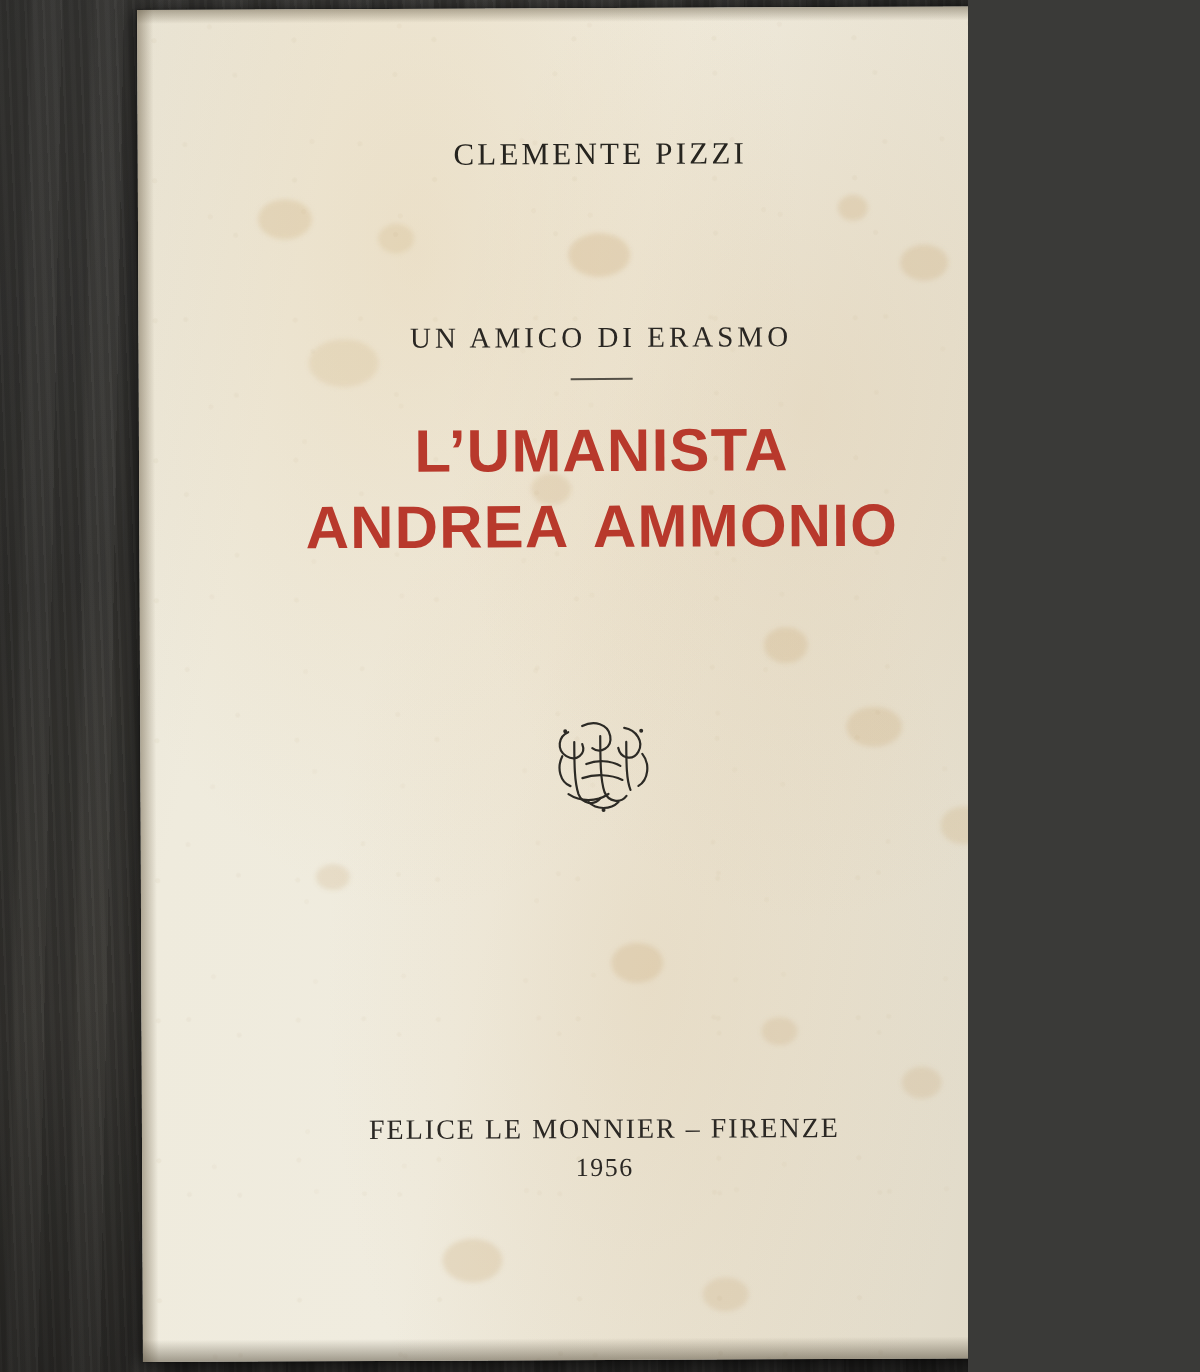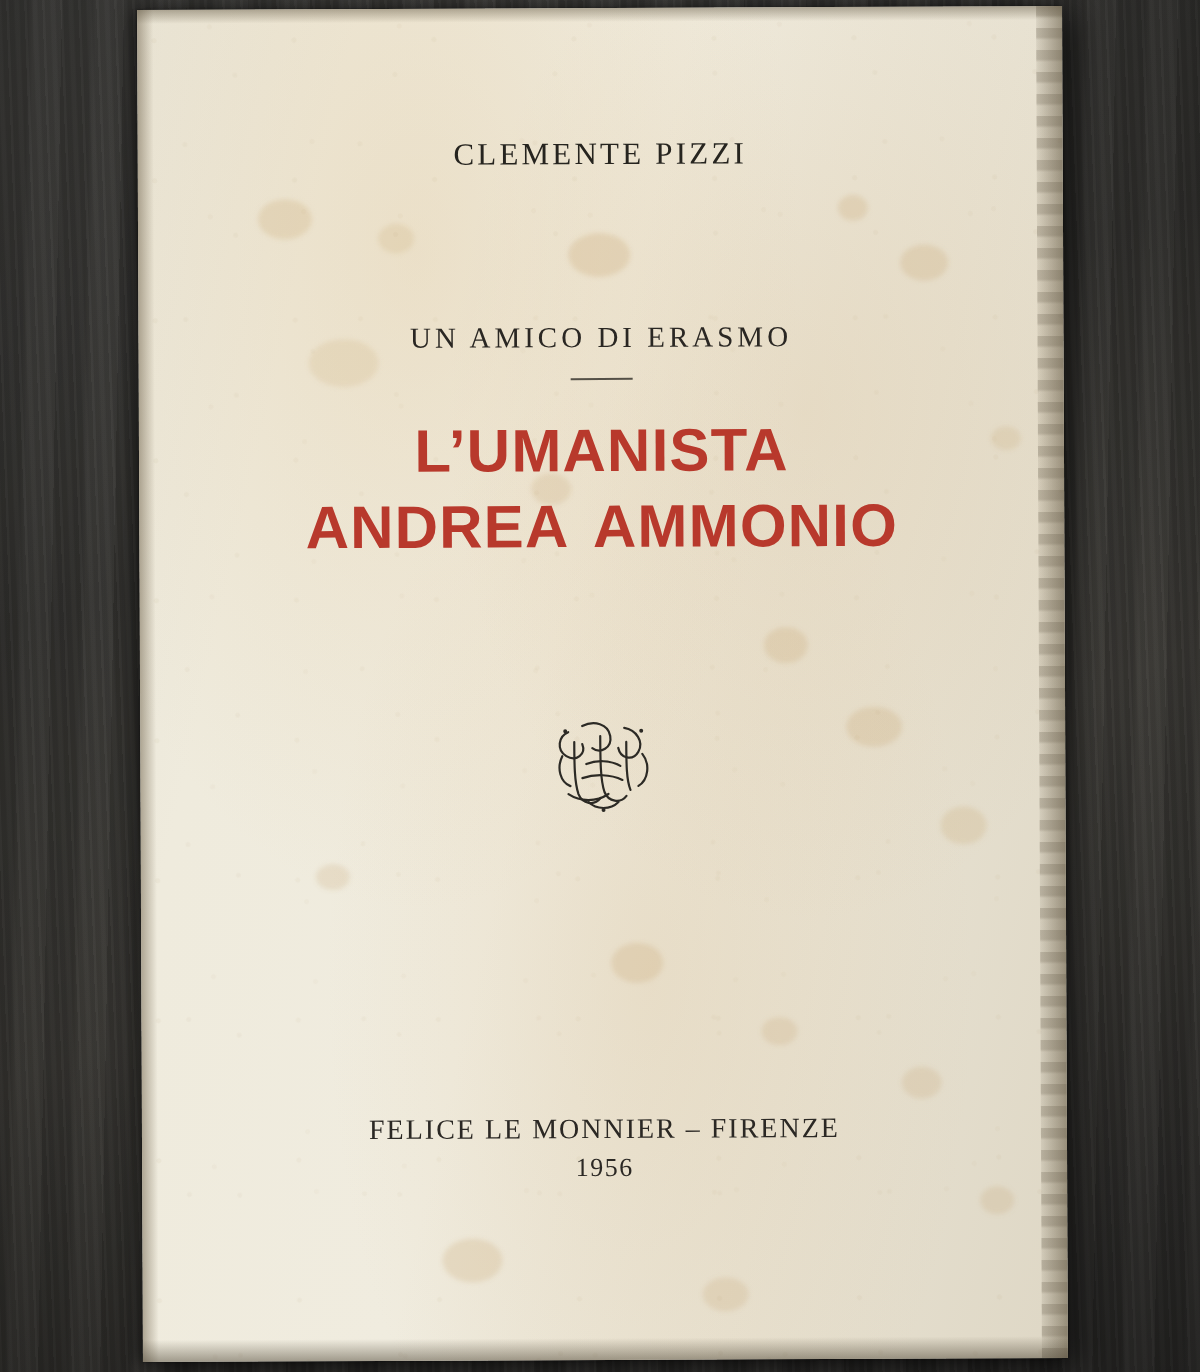--- a/index.html
+++ b/index.html
@@ -10,21 +10,21 @@
   body {
     width: 1200px;
     height: 1372px;
     overflow: hidden;
     font-family: "Liberation Serif", serif;
   }
 
   
   .scene {
     position: relative;
-    width: 1200px;
+    width: 968px;
     height: 1372px;
     background:
       repeating-linear-gradient(
         88deg,
         rgba(255,255,255,0.030) 0px,
         rgba(255,255,255,0.030) 2px,
         rgba(0,0,0,0.045) 3px,
         rgba(0,0,0,0.045) 7px,
         rgba(255,255,255,0.018) 9px,
         rgba(255,255,255,0.018) 12px,

